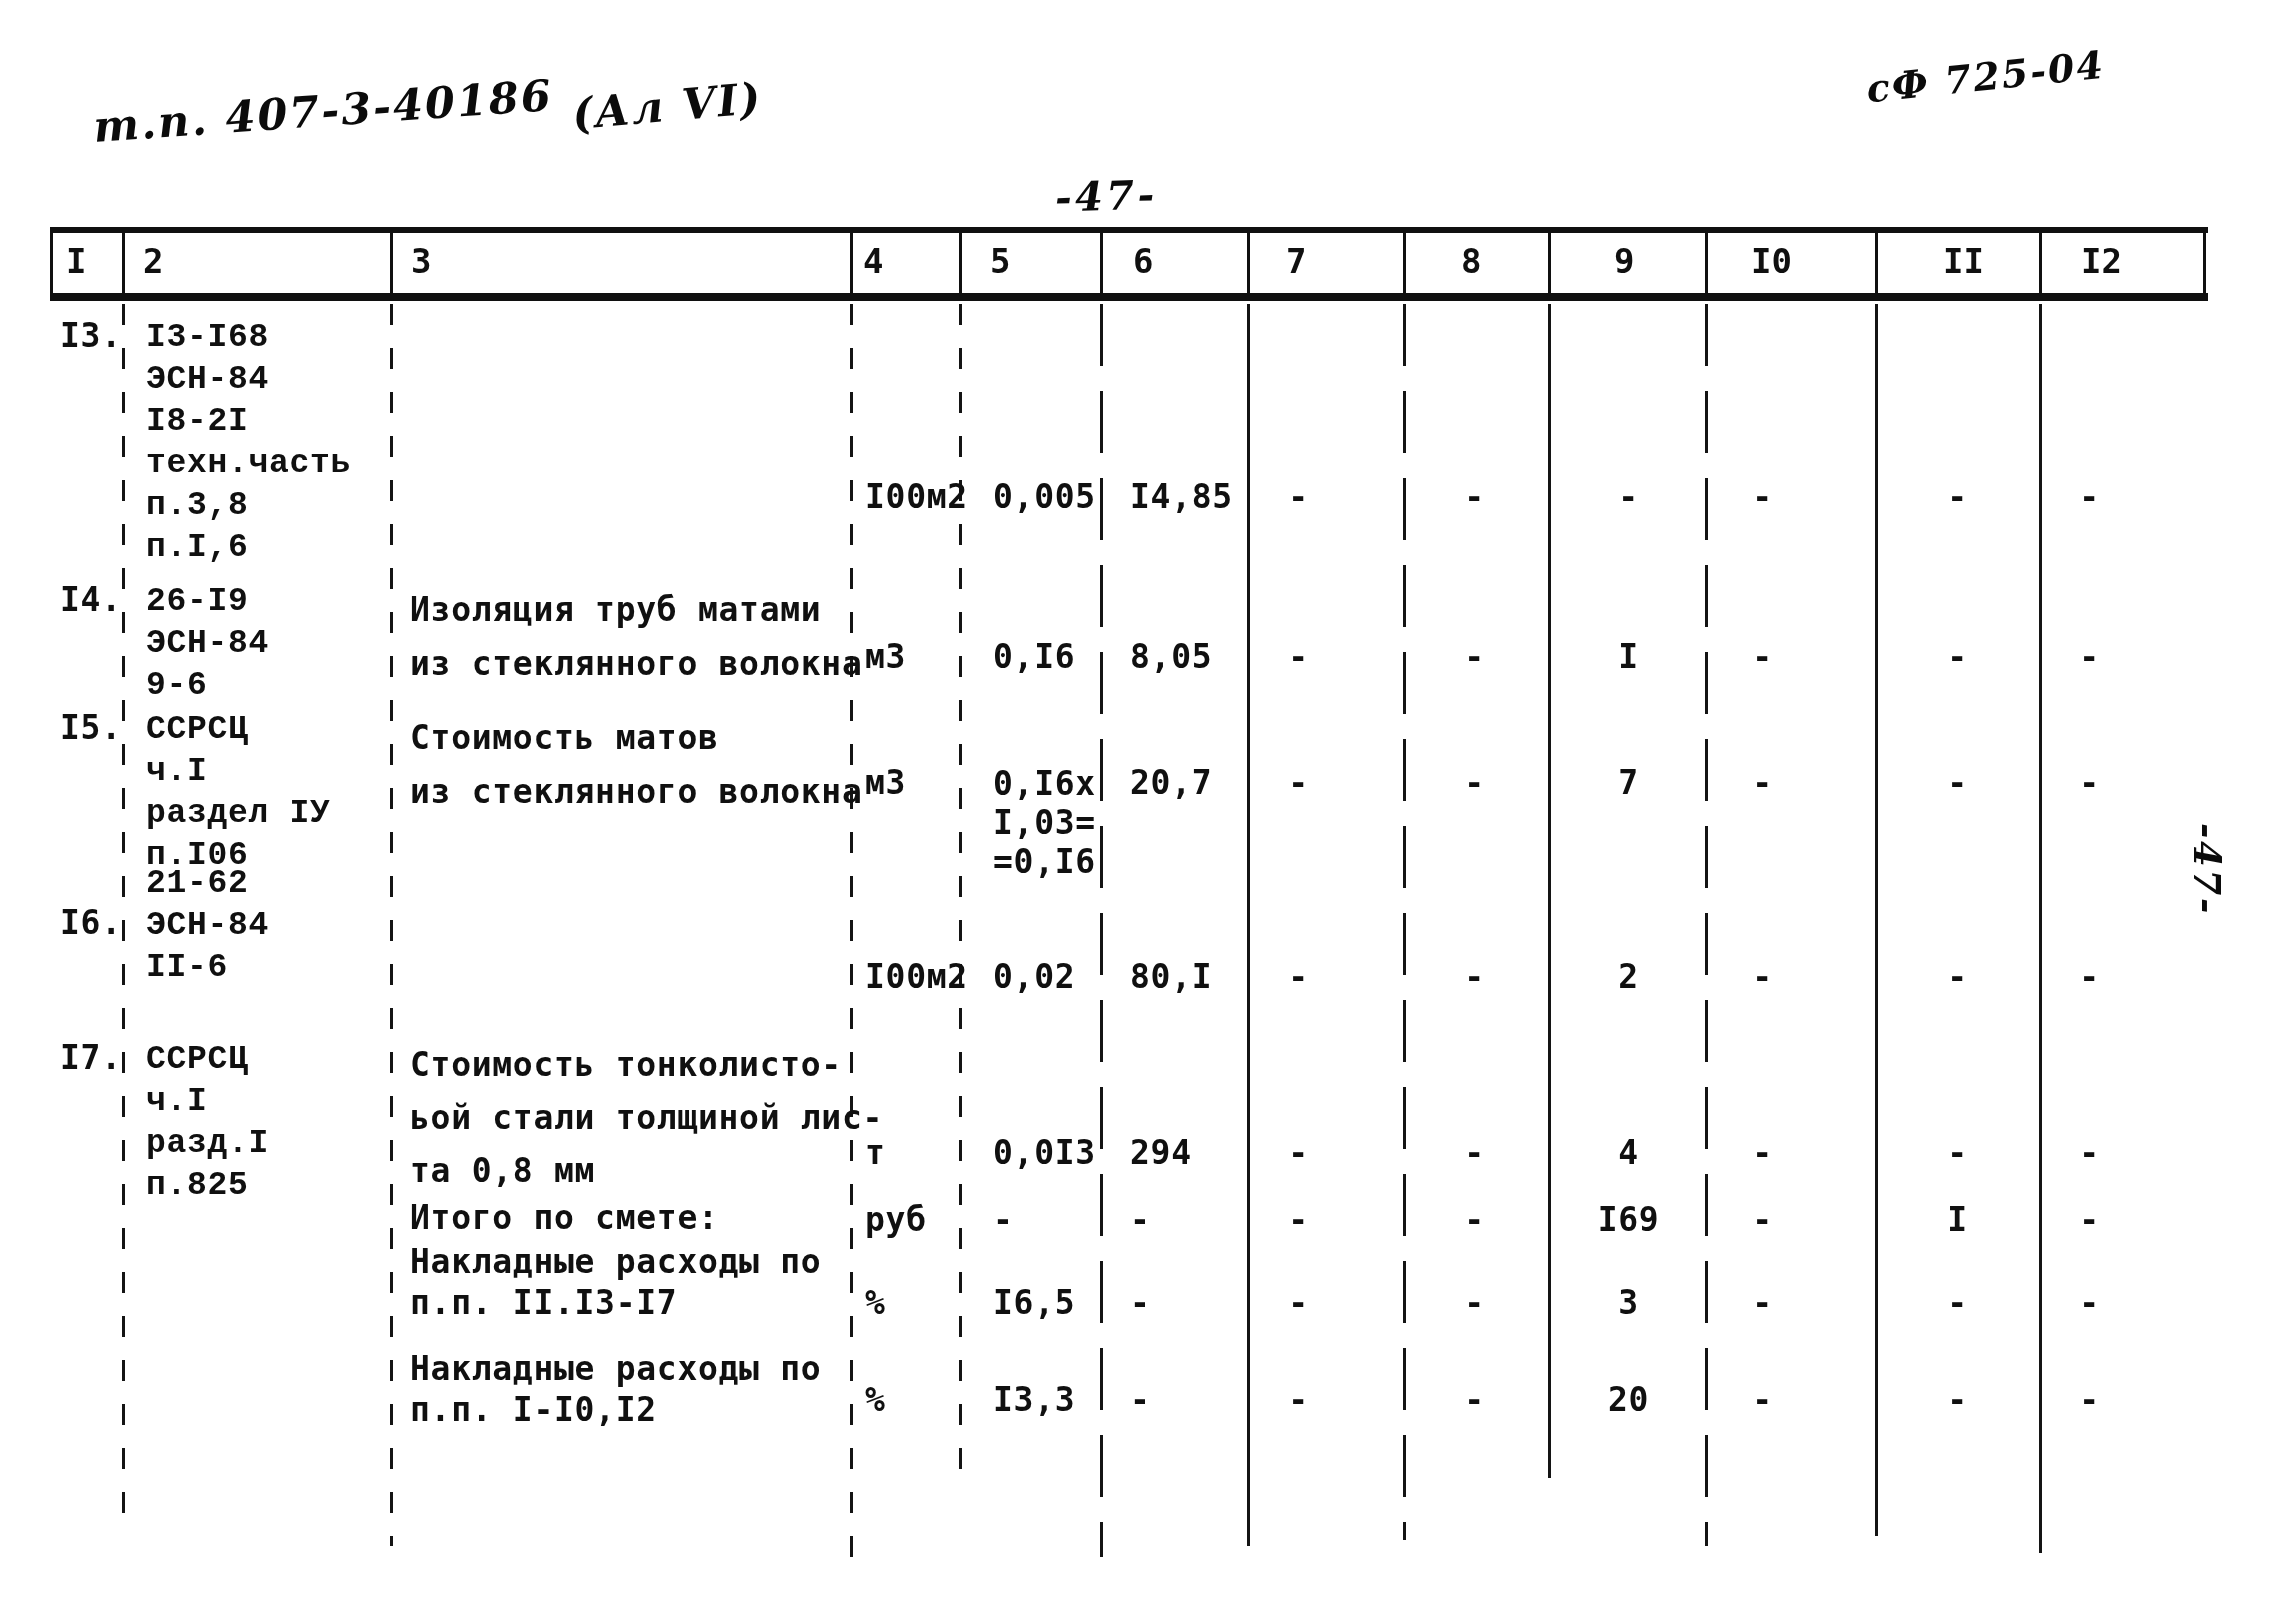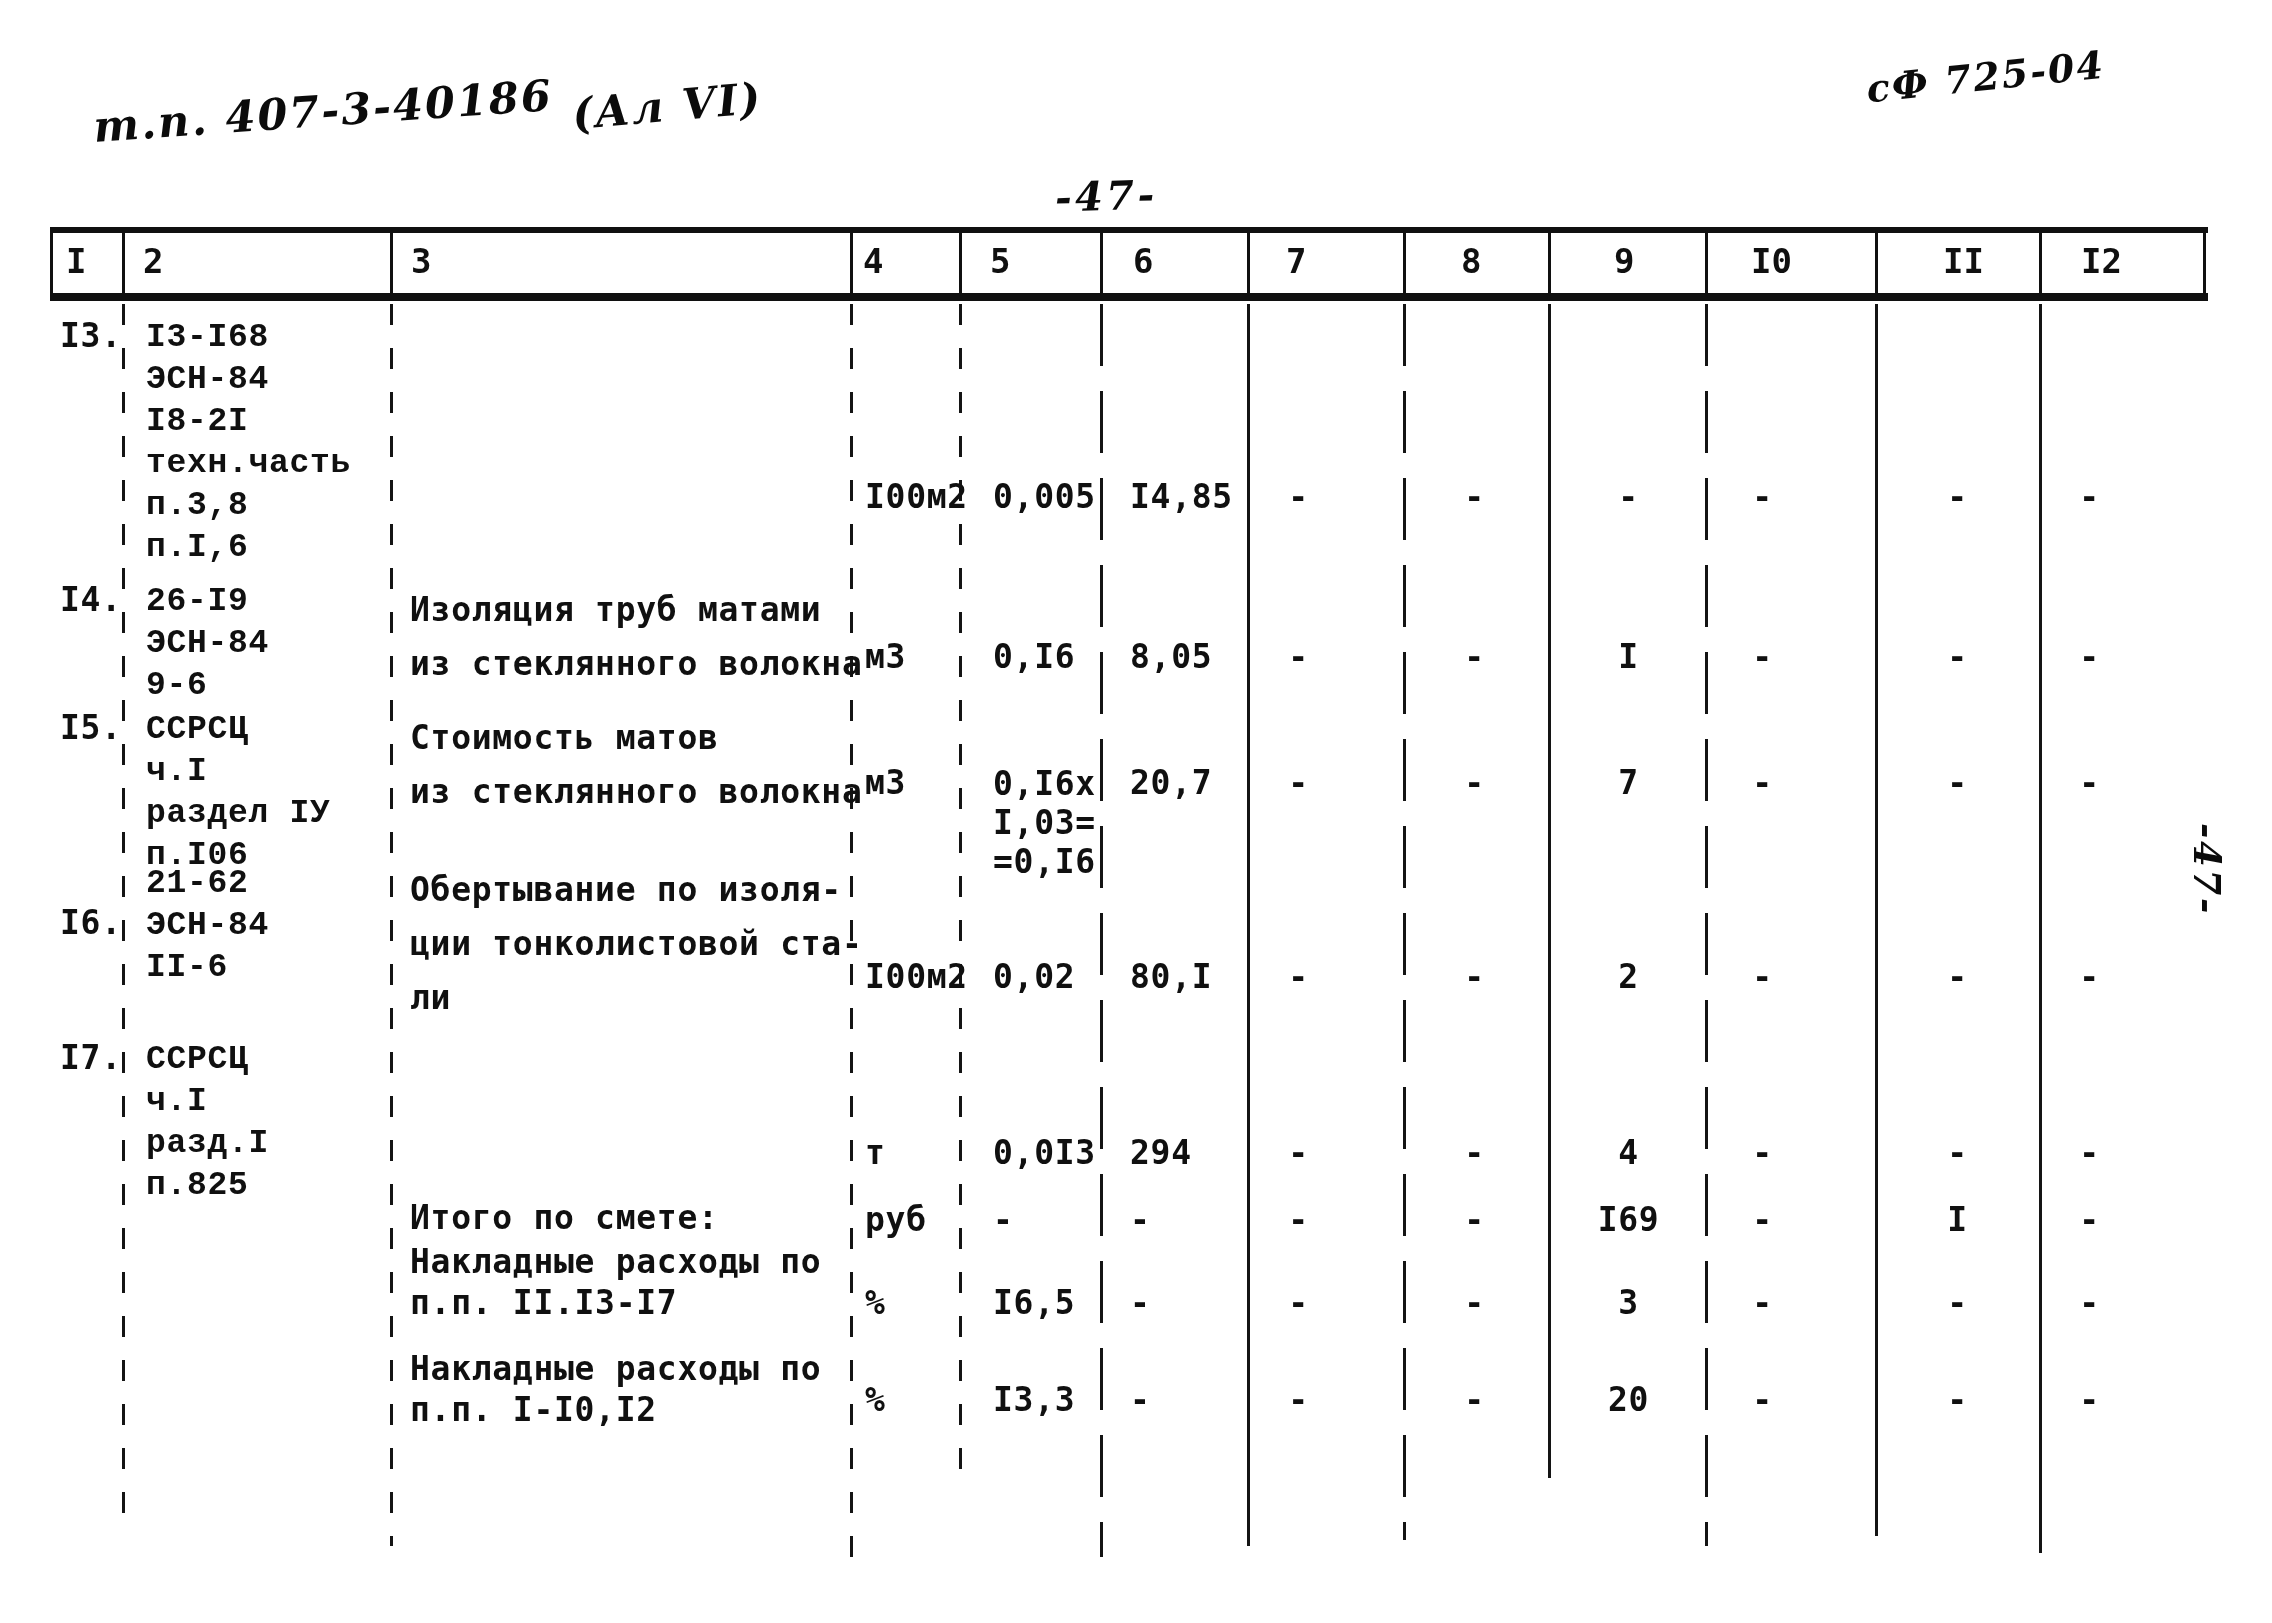--- a/index.html
+++ b/index.html
@@ -175,38 +175,38 @@
   <div class="cell c8 r15-v">-</div>
   <div class="cell c9 r15-v">7</div>
   <div class="cell c10 r15-v">-</div>
   <div class="cell c11 r15-v">-</div>
   <div class="cell c12 r15-v">-</div>
 
   <div class="cell num r16-n">I6.</div>
   <div class="cell ref r16-r">21-62
 ЭСН-84
 II-6</div>
-  <div class="cell desc r16-d">Обертывание по изоля-
-ции тонколистовой ста-
-ли</div>
   <div class="cell unit r16-v">I00м2</div>
   <div class="cell c5 r16-v">0,02</div>
   <div class="cell c6 r16-v">80,I</div>
   <div class="cell c7 r16-v">-</div>
   <div class="cell c8 r16-v">-</div>
   <div class="cell c9 r16-v">2</div>
   <div class="cell c10 r16-v">-</div>
   <div class="cell c11 r16-v">-</div>
   <div class="cell c12 r16-v">-</div>
 
   <div class="cell num r17-n">I7.</div>
   <div class="cell ref r17-r">ССРСЦ
 ч.I
 разд.I
 п.825</div>
+  <div class="cell desc r17-d">Стоимость тонколисто-
+ьой стали толщиной лис-
+та 0,8 мм</div>
   <div class="cell unit r17-v">т</div>
   <div class="cell c5 r17-v">0,0I3</div>
   <div class="cell c6 r17-v">294</div>
   <div class="cell c7 r17-v">-</div>
   <div class="cell c8 r17-v">-</div>
   <div class="cell c9 r17-v">4</div>
   <div class="cell c10 r17-v">-</div>
   <div class="cell c11 r17-v">-</div>
   <div class="cell c12 r17-v">-</div>
 

